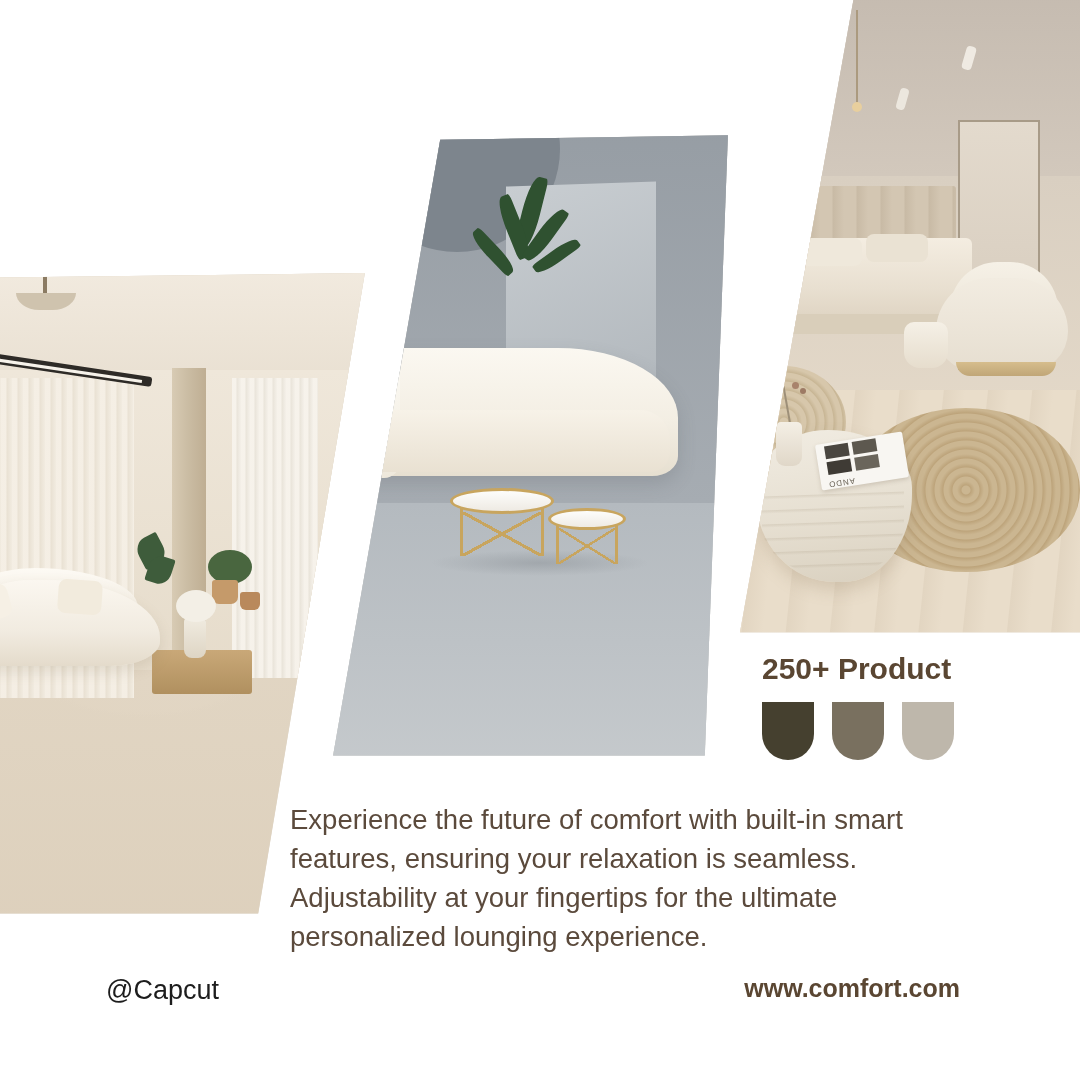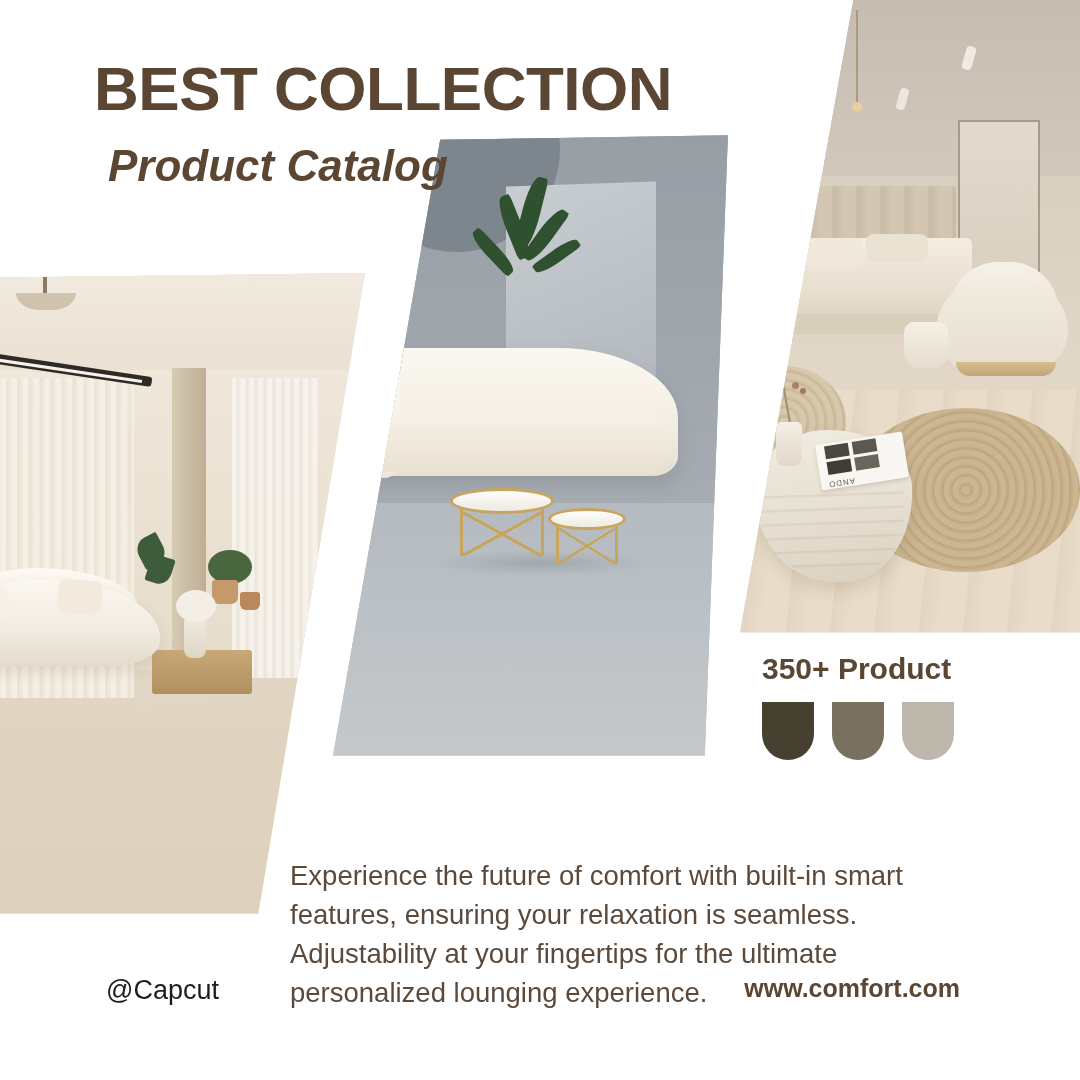--- a/index.html
+++ b/index.html
@@ -394,21 +394,21 @@
   .swatch {
     width: 52px;
     height: 58px;
     border-radius: 0 0 26px 26px;
   }
 
   
   .body-copy {
     position: absolute;
     left: 290px;
-    top: 856px;
+    top: 800px;
     width: 680px;
     margin: 0;
     font-size: 27.5px;
     line-height: 1.42;
     color: #5b4a3c;
     font-family: "Liberation Sans", sans-serif;
   }
 
   
   .handle {
@@ -512,27 +512,23 @@
       <div class="r-bud2"></div>
       <div class="r-stone-table"></div>
       <div class="r-stone-lines"></div>
       <div class="r-vase"></div>
       <div class="r-book"></div>
       <div class="r-book-grid"></div>
       <div class="r-book-label">ANDO</div>
     </div>
   </div>
 
-  <div class="title-block">
-    <h1 class="main-title">BEST COLLECTION</h1>
-    <h2 class="sub-title">Product Catalog</h2>
-  </div>
 
   <div class="products-block">
-    <div class="products-label">350+ Product</div>
+    <div class="products-label">250+ Product</div>
     <div class="swatch-row">
       <div class="swatch" style="background: rgb(69, 64, 47);"></div>
       <div class="swatch" style="background: rgb(121, 112, 95);"></div>
       <div class="swatch" style="background: rgb(190, 183, 171);"></div>
     </div>
   </div>
 
   <p class="body-copy">Experience the future of comfort with built-in smart features, ensuring your relaxation is seamless. Adjustability at your fingertips for the ultimate personalized lounging experience.</p>
 
   <div class="handle">@Capcut</div>

